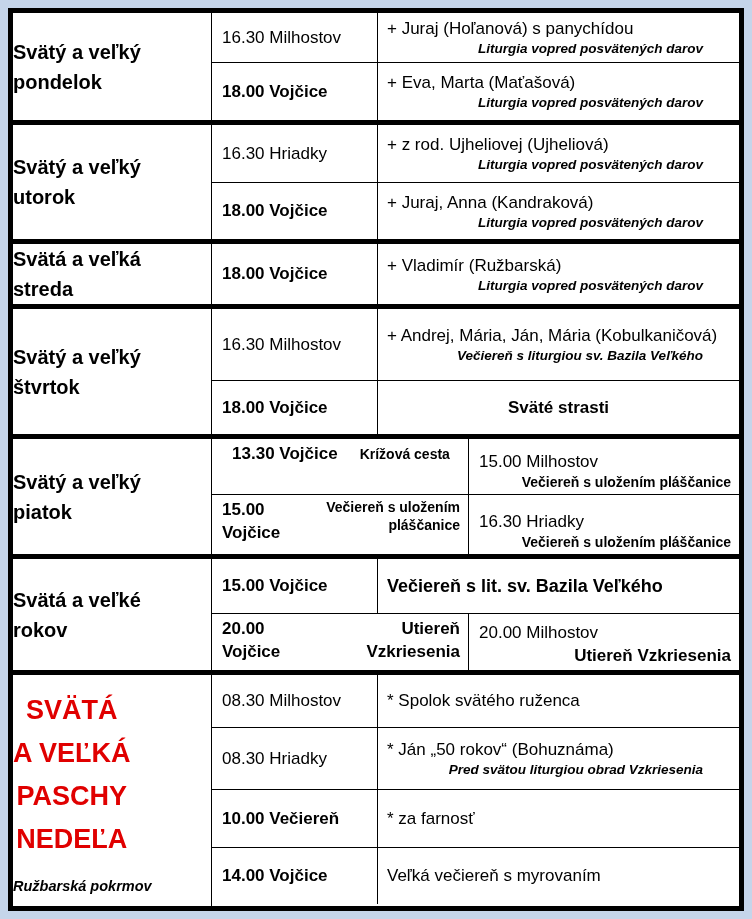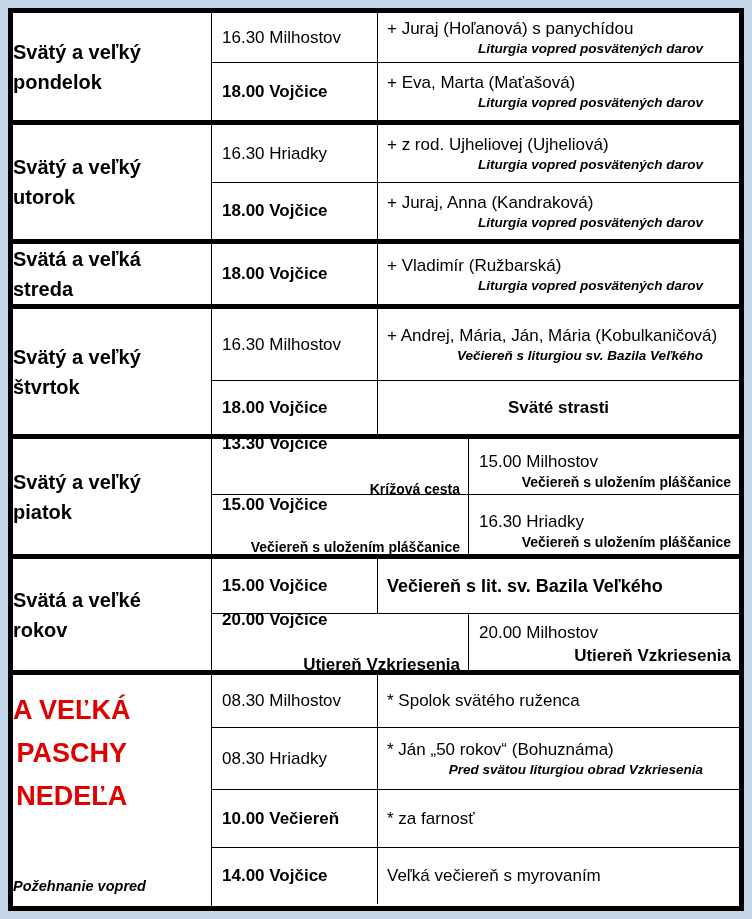--- a/index.html
+++ b/index.html
@@ -83,21 +83,21 @@
     font-size: 17px;
   }
   .desc-vcenter.big { font-size: 18px; font-weight: bold; }
 
   
   .wide-cell {
     width: 257px;
     flex: 0 0 257px;
     border-right: 1.5px solid #000;
     display: flex;
-    flex-direction: column;
+    flex-direction: row;
     justify-content: center;
     padding: 3px 8px 3px 10px;
     gap: 22px;
   }
   .wide-cell-r {
     flex: 1;
     display: flex;
     flex-direction: column;
     justify-content: flex-end;
     padding: 3px 8px 3px 10px;
@@ -274,25 +274,26 @@
             <div class="wtime">20.00 Milhostov</div>
             <div class="wnote-lg">Utiereň Vzkriesenia</div>
           </div>
         </div>
       </div>
     </div>
 
     <div class="block" style="flex:1">
       <div class="day-cell sunday">
         <div>
+          <div class="red-line">SVÄTÁ</div>
           <div class="red-line">A VEĽKÁ</div>
           <div class="red-line">PASCHY</div>
           <div class="red-line">NEDEĽA</div>
         </div>
-        <div class="day-footer">Požehnanie vopred</div>
+        <div class="day-footer">Ružbarská pokrmov</div>
       </div>
       <div class="rows">
         <div class="row" style="height:52px">
           <div class="time-cell">
             <span>08.30 Milhostov</span>
           </div>
           <div class="desc-vcenter">* Spolok svätého ruženca</div>
         </div>
         <div class="row" style="height:62px">
           <div class="time-cell">

